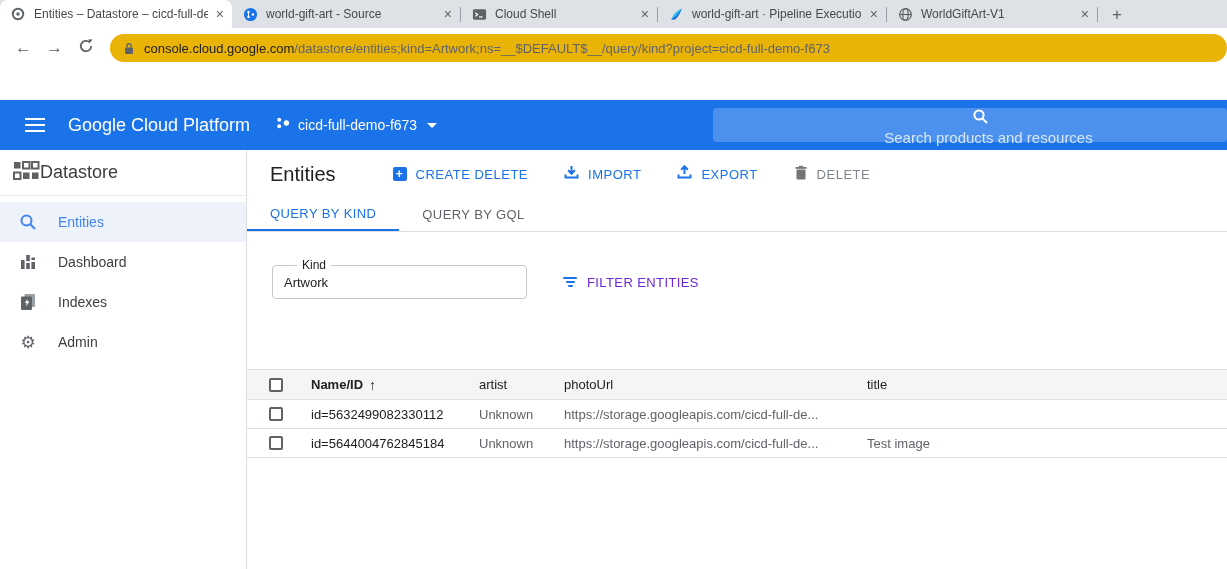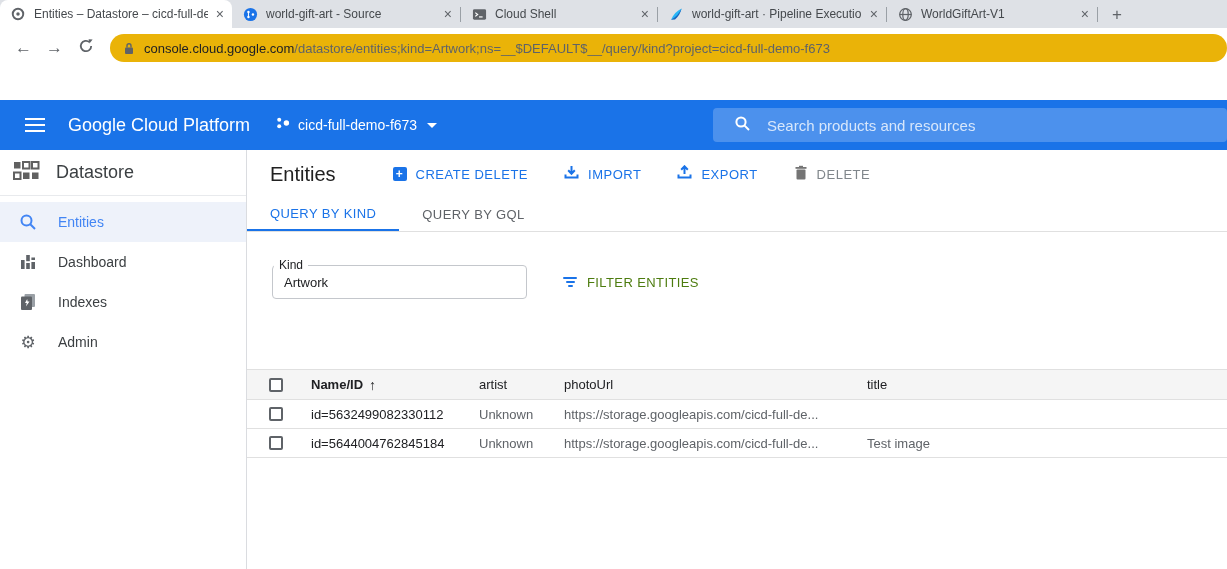--- a/index.html
+++ b/index.html
@@ -30,28 +30,28 @@
   .header-gap { height:32px; background:#fff; }
 
   
   .gcp-header { height:50px; background:#1a73e8; display:flex; align-items:center; padding-left:25px; }
   .hamburger { width:20px; flex:none; cursor:pointer; }
   .hamburger span { display:block; width:20px; height:2px; background:#fff; margin:4px 0; }
   .brand { color:#fff; font-size:18px; font-weight:400; margin-left:23px; white-space:nowrap; }
   .proj-switcher { display:flex; align-items:center; margin-left:25px; cursor:pointer; }
   .proj-name { color:#fff; font-size:14px; margin-left:7px; }
   .caret-down { width:0; height:0; border-left:5px solid transparent; border-right:5px solid transparent; border-top:5px solid #fff; margin-left:10px; }
-  .gcp-search { margin-left:auto; width:514px; height:34px; background:rgba(255,255,255,.22); border-radius:4px; display:flex; align-items:center; padding-left:21px; }
+  .gcp-search { margin-left:auto; width:514px; height:34px; background:rgba(255,255,255,.22); border-radius:4px; display:flex; align-items:center; padding-left:21px;flex-direction:column; }
   .gcp-search-text { color:rgba(255,255,255,.78); font-size:15px; margin-left:16px; }
 
   
   .app { display:flex; height:419px; }
   .sidebar { width:247px; flex:none; border-right:1px solid #dadce0; background:#fff; }
   .sidebar-header { height:46px; display:flex; align-items:center; padding-left:13px; border-bottom:1px solid #e8eaed; }
-  .sidebar-title { font-size:18px; color:#3c4043; margin-left:16px; }
+  .sidebar-title { font-size:18px; color:#3c4043; }
   .nav { padding-top:6px; }
   .nav-item { height:40px; display:flex; align-items:center; padding-left:18px; cursor:pointer; }
   .nav-icon { width:20px; flex:none; display:flex; justify-content:center; align-items:center; }
   .nav-label { font-size:14px; color:#3c4043; margin-left:20px; }
   .nav-item.active { background:#eef2fa; }
   .nav-item.active .nav-label { color:#4285f4; }
   .gear-glyph { font-size:17px; color:#5f6368; line-height:1; }
 
   .content { flex:1; min-width:0; background:#fff; }
 
@@ -64,23 +64,23 @@
   .plus-box { width:14px; height:14px; background:#1a73e8; border-radius:2px; color:#fff; display:flex; align-items:center; justify-content:center; font-size:12px; font-weight:700; line-height:1; }
 
   
   .query-tabs { display:flex; border-bottom:1px solid #e0e0e0; height:34px; }
   .q-tab { display:flex; align-items:center; padding:0 23px; font-size:13px; font-weight:500; letter-spacing:.4px; color:#5f6368; cursor:pointer; }
   .q-tab.active { color:#1a73e8; border-bottom:2px solid #1a73e8; }
 
   
   .query-panel { display:flex; align-items:flex-start; padding:33px 0 0 25px; }
   .kind-field { position:relative; width:255px; height:34px; border:1px solid #c4c7cc; border-radius:4px; display:flex; align-items:center; background:#fff; }
-  .kind-label { position:absolute; top:-8px; left:1px; background:#fff; padding:0 5px; font-size:12px; font-weight:500; color:#202124; line-height:1.2; }
+  .kind-label { position:absolute; top:-8px; left:24px; background:#fff; padding:0 5px; font-size:12px; font-weight:500; color:#202124; line-height:1.2; }
   .kind-value { font-size:13px; color:#202124; padding-left:11px; }
-  .filter-btn { display:flex; align-items:center; gap:10px; margin-left:36px; height:34px; color:#4d7c0f; font-size:13px; font-weight:500; letter-spacing:.4px; cursor:pointer; }
+  .filter-btn { display:flex; align-items:center; gap:10px; margin-left:36px; height:34px; color:#6d28d9; font-size:13px; font-weight:500; letter-spacing:.4px; cursor:pointer; }
   .filter-icon { display:flex; flex-direction:column; gap:2px; align-items:center; }
   .filter-icon i { display:block; height:2px; background:#1a73e8; border-radius:1px; }
   .filter-icon i:nth-child(1){width:14px}.filter-icon i:nth-child(2){width:9px}.filter-icon i:nth-child(3){width:5px}
 
   
   .table { margin-top:70px; }
   .t-row { display:grid; grid-template-columns:64px 168px 85px 303px 1fr; align-items:center; font-size:13px; }
   .t-head { height:31px; background:#f5f5f5; border-top:1px solid #e0e0e0; border-bottom:1px solid #e0e0e0; color:#202124; font-weight:500; }
   .t-data { height:29px; border-bottom:1px solid #e0e0e0; }
   .cb-cell { padding-left:22px; display:flex; align-items:center; }

